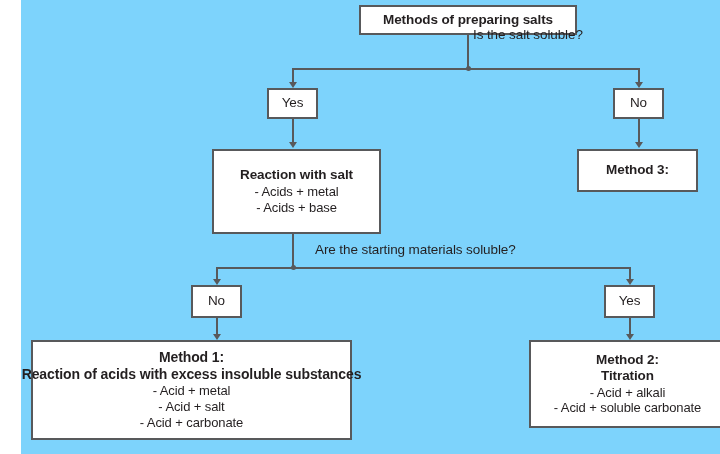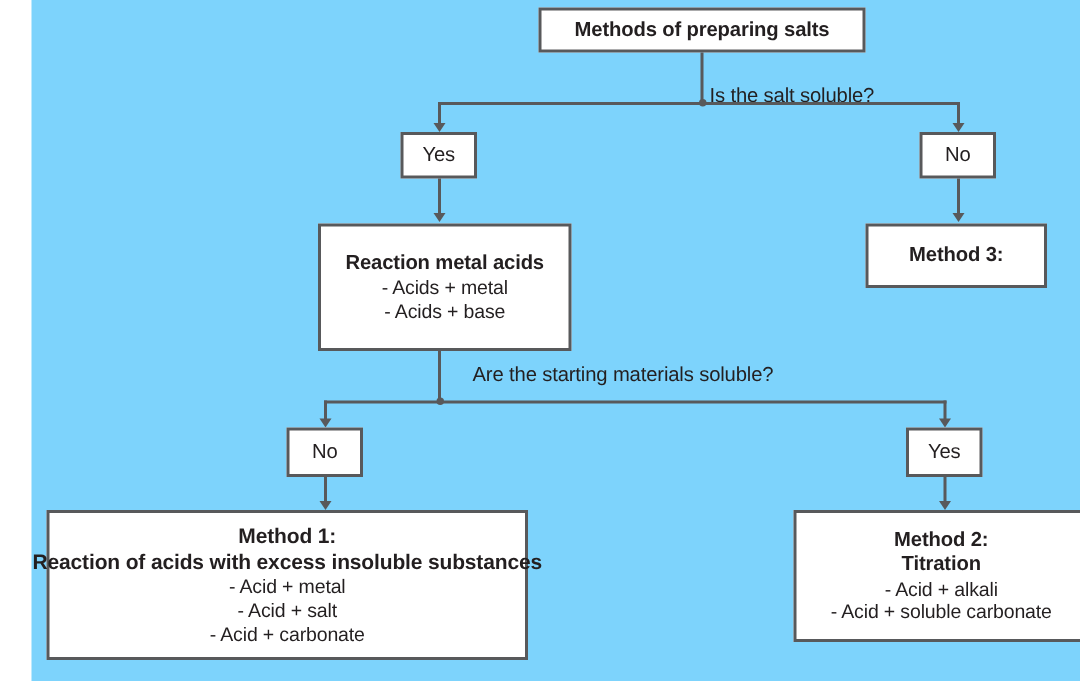--- a/index.html
+++ b/index.html
@@ -96,21 +96,21 @@
 
 <div id="canvas">
 
   <div class="node" style="left:338px; top:5px; width:218px; height:30px;">
     <div class="ttl">Methods of preparing salts</div>
   </div>
 
   <div class="vline" style="left:446px; top:35px; height:34px;"></div>
   <div class="dot" style="left:444.5px; top:66px;"></div>
 
-  <div class="edge-label" style="left:452px; top:56px;">Is the salt soluble?</div>
+  <div class="edge-label" style="left:452px; top:27px;">Is the salt soluble?</div>
 
   <div class="hline" style="left:271px; top:68px; width:347px;"></div>
 
   <div class="vline" style="left:271px; top:68px; height:15px;"></div>
   <div class="arrow" style="left:268px; top:82px;"></div>
 
   <div class="vline" style="left:617px; top:68px; height:15px;"></div>
   <div class="arrow" style="left:614px; top:82px;"></div>
 
   <div class="node decision" style="left:246px; top:88px; width:51px; height:31px;">
@@ -121,21 +121,21 @@
     <div class="ln">No</div>
   </div>
 
   <div class="vline" style="left:271px; top:119px; height:24px;"></div>
   <div class="arrow" style="left:268px; top:142px;"></div>
 
   <div class="vline" style="left:617px; top:119px; height:24px;"></div>
   <div class="arrow" style="left:614px; top:142px;"></div>
 
   <div class="node" style="left:191px; top:149px; width:169px; height:85px;">
-    <div class="ttl">Reaction metal acids</div>
+    <div class="ttl">Reaction with salt</div>
     <div class="ln">- Acids + metal</div>
     <div class="ln">- Acids + base</div>
   </div>
 
   <div class="node" style="left:556px; top:149px; width:121px; height:43px;">
     <div class="ttl">Method 3:</div>
   </div>
 
   <div class="vline" style="left:271px; top:234px; height:34px;"></div>
   <div class="dot" style="left:269.5px; top:265px;"></div>

